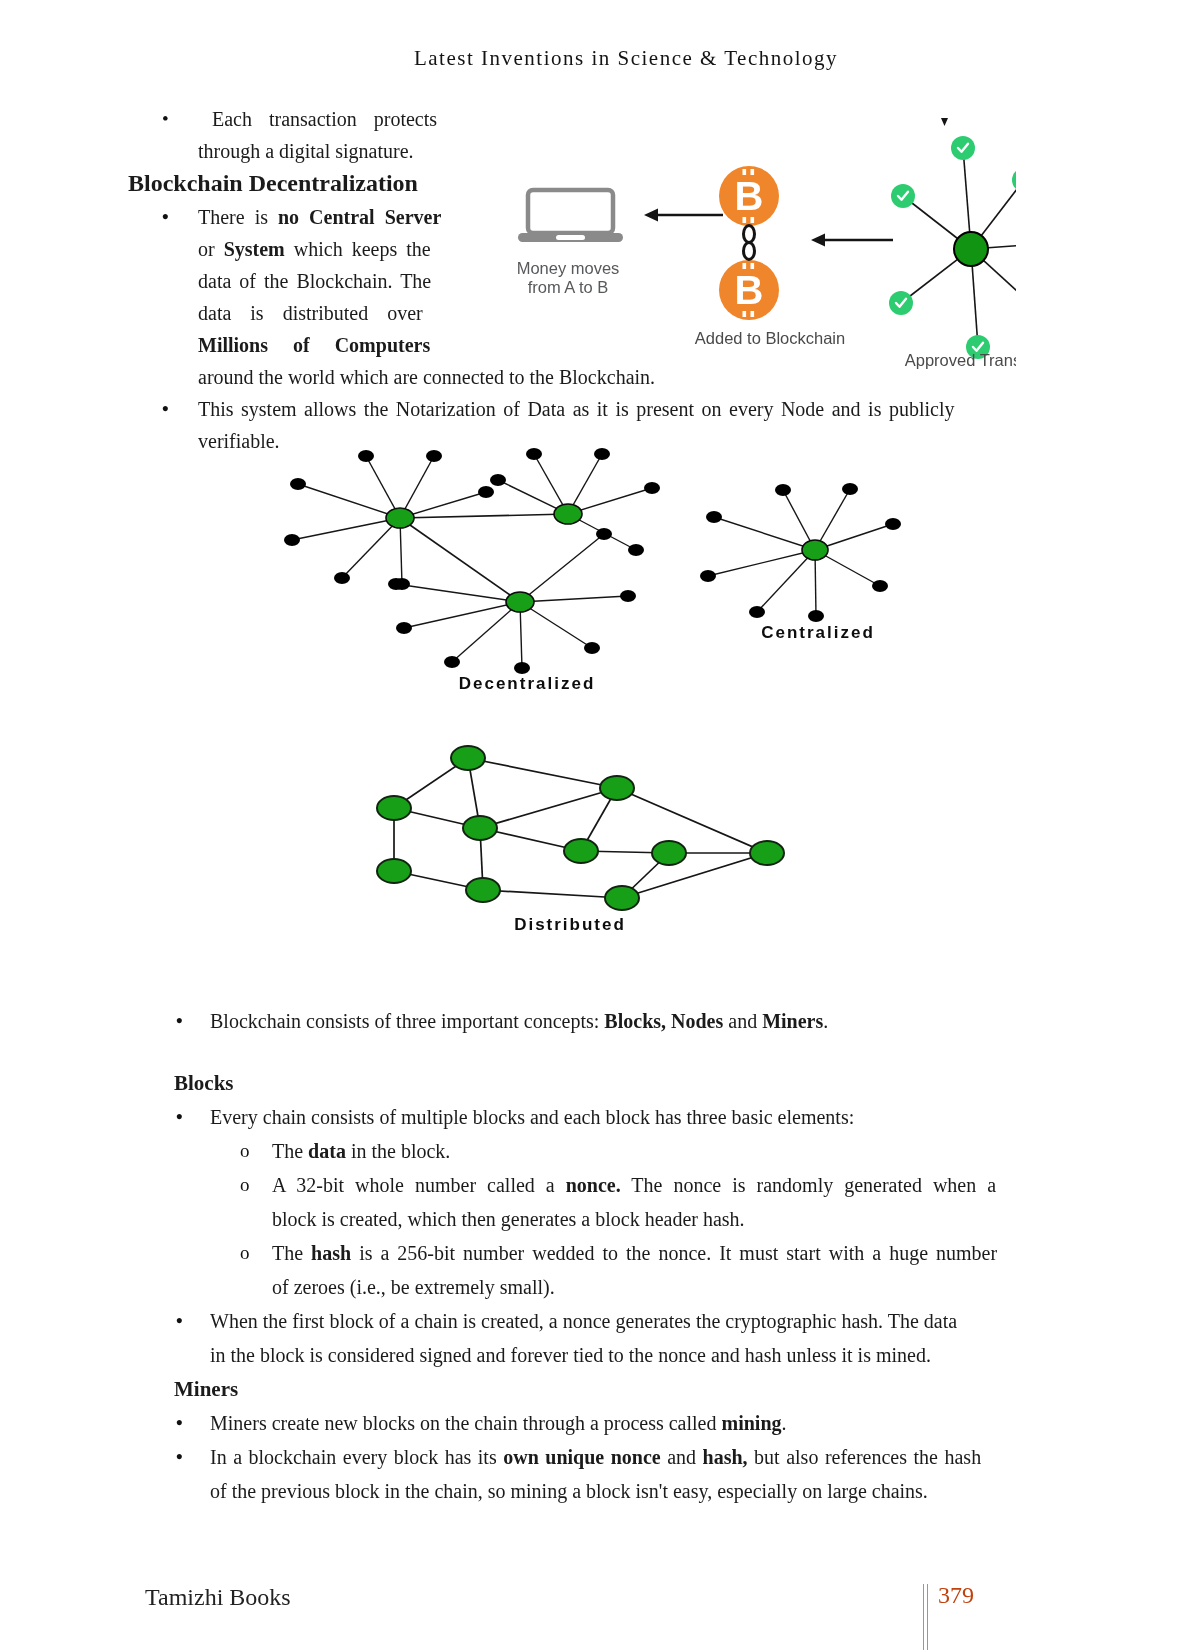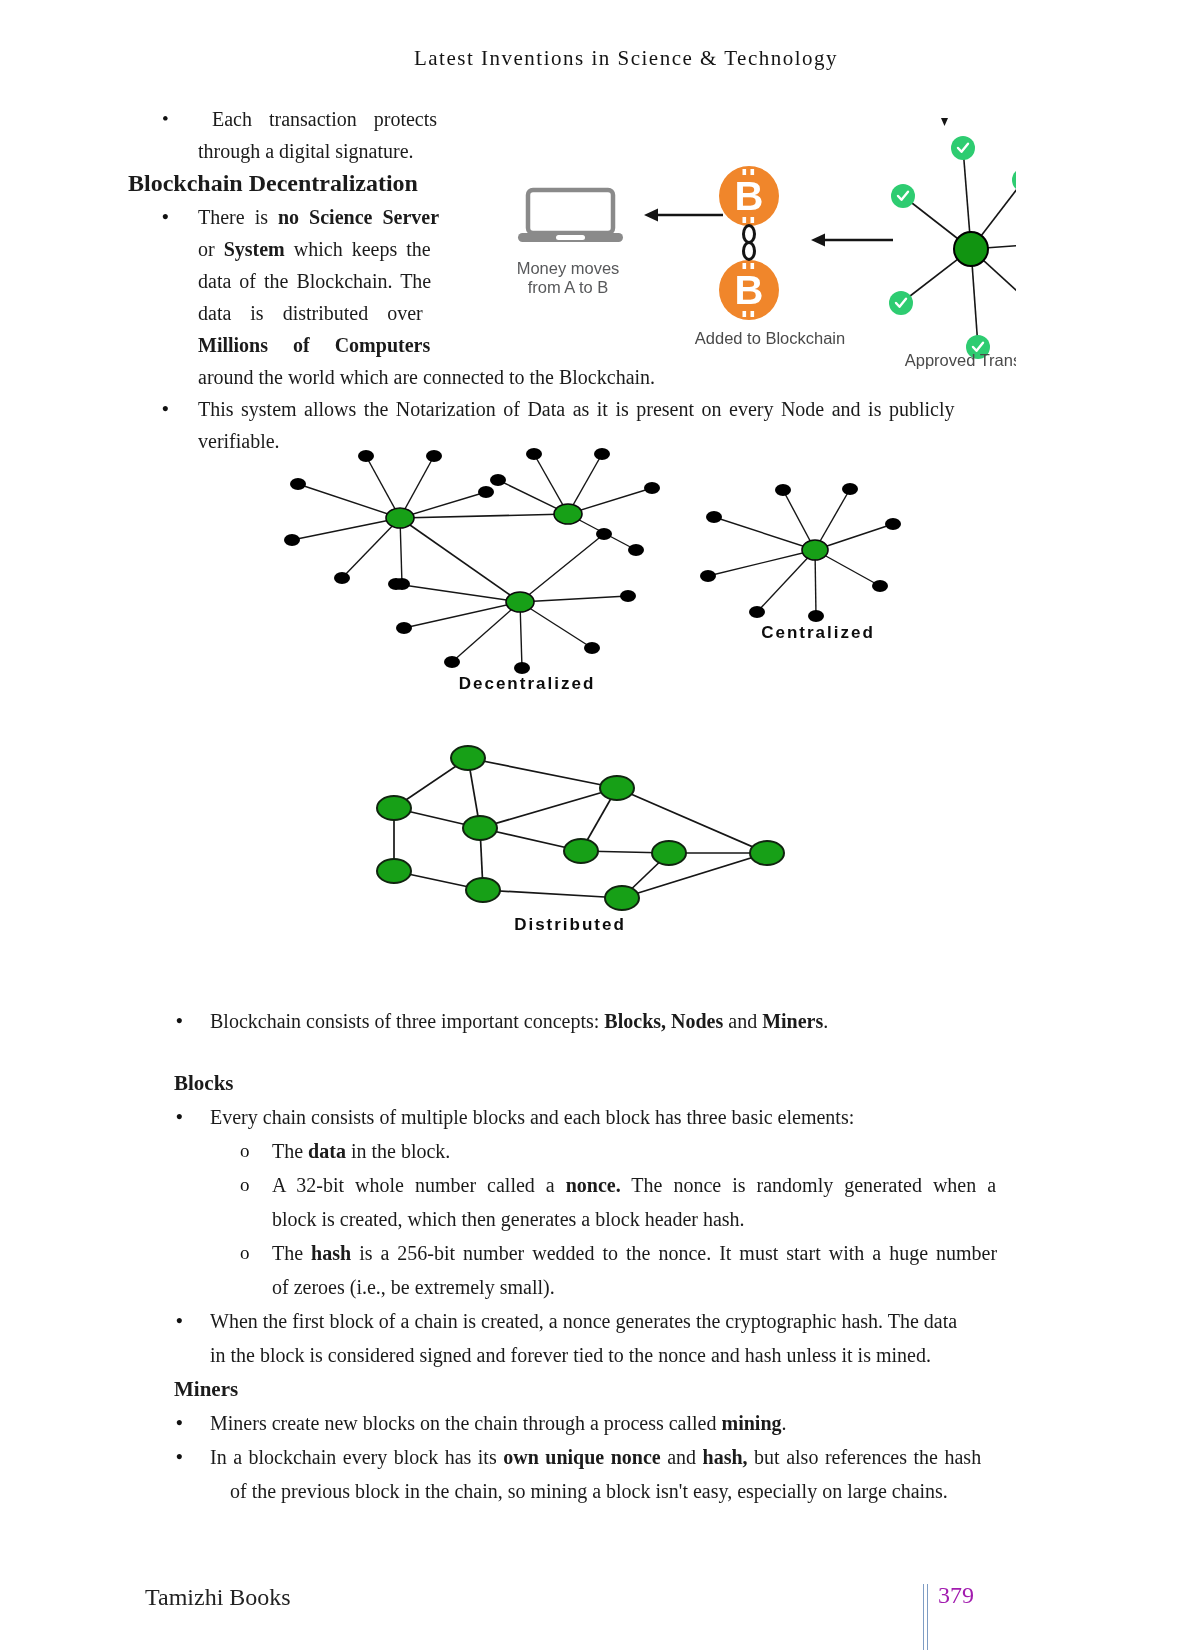--- a/index.html
+++ b/index.html
@@ -7,41 +7,41 @@
         font-family:"Liberation Serif",serif;color:#1b1b1b;}
   .hdr{position:absolute;top:46px;left:26px;width:1200px;text-align:center;
        font-size:21px;letter-spacing:1.5px;color:#141414;}
   .ln{position:absolute;font-size:20px;line-height:23px;white-space:nowrap;color:#1b1b1b;}
   .bold{font-weight:bold;}
   .ln b{font-weight:bold;}
   .marker{position:absolute;font-size:19px;color:#111;}
   .band{position:absolute;left:128px;top:956px;width:948px;height:46px;background:#d8d2ba;}
   .band .bandtxt{position:absolute;left:37px;top:10px;font-size:22px;font-weight:bold;color:#101010;}
   .footer-left{position:absolute;left:145px;top:1584px;font-size:24px;color:#222;}
-  .footer-page{position:absolute;left:938px;top:1582px;font-size:24px;color:#a21caf;}
+  .footer-page{position:absolute;left:938px;top:1582px;font-size:24px;color:#c2410c;}
   .vrule{position:absolute;left:923px;top:1584px;width:3px;height:66px;
          border-left:1.6px solid #7f9dc4;border-right:1.6px solid #7f9dc4;}
   svg{position:absolute;overflow:visible;}
   svg text{font-family:"Liberation Sans",sans-serif;}
 </style>
 </head>
 <body>
 
 <div class="page">
 
   <div class="hdr">Latest Inventions in Science &amp; Technology</div>
 
   <span class="marker" style="left:162px;top:108px;">•</span>
   <div class="ln" style="left:212px;top:108px;word-spacing:12px;"><span>Each transaction protects</span></div>
   <div class="ln" style="left:198px;top:140px;">through a digital signature.</div>
 
   <div class="ln bold" style="left:128px;top:172px;font-size:24px;">Blockchain Decentralization</div>
 
   <span class="marker" style="left:162px;top:206px;font-weight:bold;">•</span>
-  <div class="ln" style="left:198px;top:206px;word-spacing:5px;"><span>There is </span><b>no Science Server</b></div>
+  <div class="ln" style="left:198px;top:206px;word-spacing:5px;"><span>There is </span><b>no Central Server</b></div>
   <div class="ln" style="left:198px;top:238px;word-spacing:4px;"><span>or </span><b>System</b><span> which keeps the</span></div>
   <div class="ln" style="left:198px;top:270px;word-spacing:3px;">data of the Blockchain. The</div>
   <div class="ln" style="left:198px;top:302px;word-spacing:14px;">data is distributed over</div>
   <div class="ln" style="left:198px;top:334px;word-spacing:20px;"><b>Millions of Computers</b></div>
 
   <div class="ln" style="left:198px;top:366px;">around the world which are connected to the Blockchain.</div>
 
   <span class="marker" style="left:162px;top:398px;font-weight:bold;">•</span>
   <div class="ln" style="left:198px;top:398px;word-spacing:2.5px;">This system allows the Notarization of Data as it is present on every Node and is publicly</div>
   <div class="ln" style="left:198px;top:430px;">verifiable.</div>
@@ -237,19 +237,19 @@
   <div class="ln" style="left:210px;top:1310px;">When the first block of a chain is created, a nonce generates the cryptographic hash. The data</div>
   <div class="ln" style="left:210px;top:1344px;">in the block is considered signed and forever tied to the nonce and hash unless it is mined.</div>
 
   <div class="ln bold" style="left:174px;top:1378px;font-size:21px;">Miners</div>
 
   <span class="marker" style="left:176px;top:1412px;font-weight:bold;">•</span>
   <div class="ln" style="left:210px;top:1412px;"><span>Miners create new blocks on the chain through a process called </span><b>mining</b><span>.</span></div>
 
   <span class="marker" style="left:176px;top:1446px;font-weight:bold;">•</span>
   <div class="ln" style="left:210px;top:1446px;word-spacing:1.5px;"><span>In a blockchain every block has its </span><b>own unique nonce</b><span> and </span><b>hash,</b><span> but also references the hash</span></div>
-  <div class="ln" style="left:210px;top:1480px;margin-left:20px;">of the previous block in the chain, so mining a block isn't easy, especially on large chains.</div>
+  <div class="ln" style="left:210px;top:1480px;">of the previous block in the chain, so mining a block isn't easy, especially on large chains.</div>
 
   <div class="footer-left">Tamizhi Books</div>
   <div class="vrule"></div>
   <div class="footer-page">379</div>
 
 </div>
 
 </body></html>

